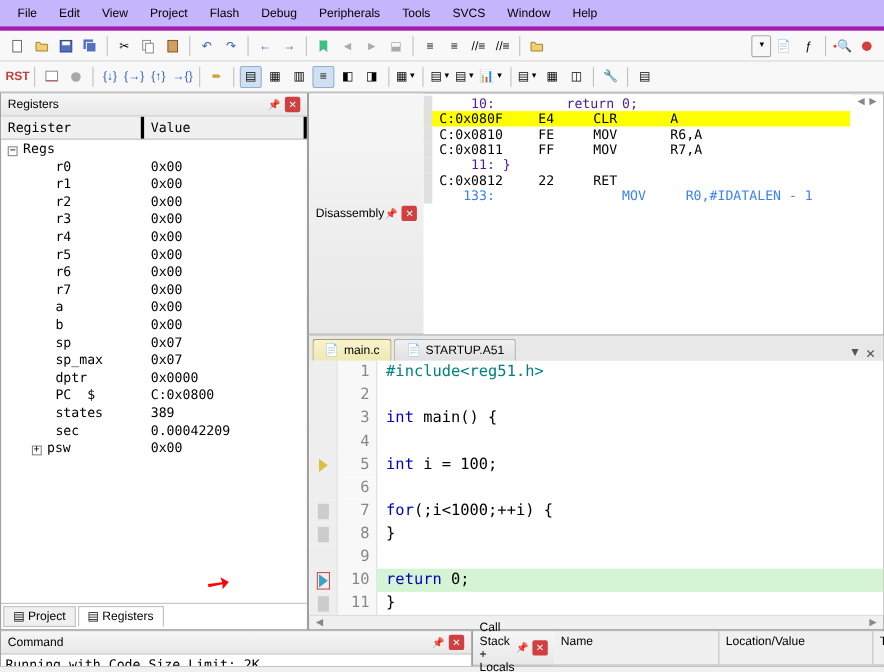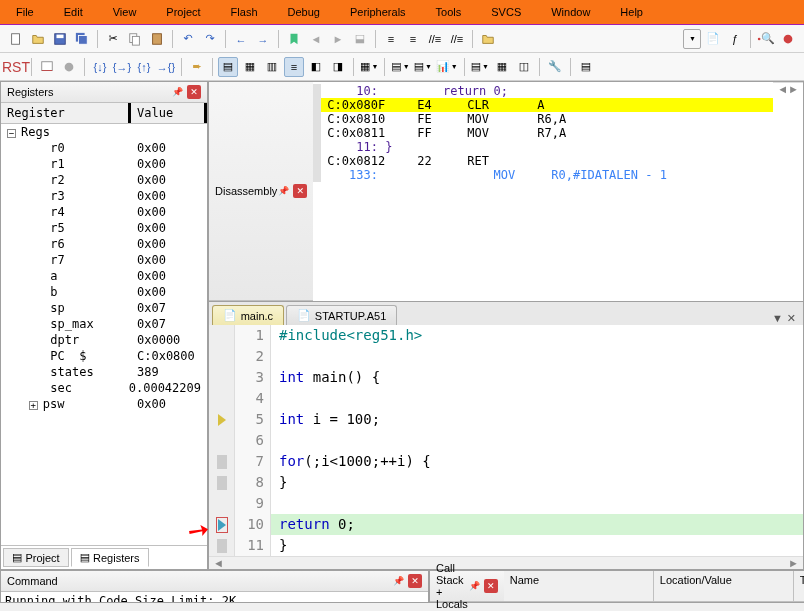--- a/index.html
+++ b/index.html
@@ -1,29 +1,29 @@
 <!DOCTYPE html>
 <html><head>
 <meta charset="utf-8">
 <style>
 *{margin:0;padding:0;box-sizing:border-box}
 body{font-family:"Segoe UI",Tahoma,sans-serif;font-size:11px;background:#f0f0f0;width:804px;height:611px;overflow:hidden;position:relative}
-.menubar{background:#f97316;padding:4px 8px;display:flex;gap:14px;border-bottom:1px solid #a21caf}
+.menubar{background:#c4b5fd;padding:4px 8px;display:flex;gap:4px;border-bottom:4px solid #a21caf}
 .menubar span{padding:2px 8px;cursor:pointer}
 .toolbar{background:#f8f8f8;padding:3px 6px;display:flex;align-items:center;gap:2px;border-bottom:1px solid #d0d0d0;flex-wrap:nowrap;height:28px}
 .tb-btn{width:20px;height:20px;display:inline-flex;align-items:center;justify-content:center;cursor:pointer;border:1px solid transparent;border-radius:2px}
 .tb-sep{width:1px;height:18px;background:#c0c0c0;margin:0 3px}
 .layout{display:flex;height:489px}
 .panel{background:#fff;border:1px solid #a0a0a0;position:relative}
 .panel-header{background:linear-gradient(#f6f6f6,#e8e8e8);padding:3px 6px;display:flex;justify-content:space-between;align-items:center;border-bottom:1px solid #c0c0c0;font-size:11px}
 .panel-ctrls{display:flex;gap:2px}
 .panel-ctrl{width:14px;height:14px;display:inline-flex;align-items:center;justify-content:center;cursor:pointer;font-size:9px}
 .panel-ctrl.pin{color:#555}
 .panel-ctrl.close{background:#d04040;color:#fff;border-radius:2px}
-.left-col{width:208px;display:flex;flex-direction:column}
+.left-col{width:280px;display:flex;flex-direction:column}
 .reg-panel{flex:1;display:flex;flex-direction:column}
 .reg-table{flex:1;overflow:auto;font-family:"Fixedsys",Consolas,monospace;font-size:12px}
 .reg-head{display:flex;background:#f0f0f0;border-bottom:1px solid #c0c0c0}
 .reg-head div{padding:3px 6px;border-right:3px solid #000000}
 .reg-col-name{width:130px}
 .reg-col-val{flex:1}
 .reg-row{display:flex}
 .reg-row .n{width:130px;padding:1px 6px;white-space:pre}
 .reg-row .v{padding:1px 6px}
 .treebtn{display:inline-block;width:9px;height:9px;border:1px solid #888;text-align:center;line-height:7px;font-size:9px;margin-right:5px;cursor:pointer}
@@ -165,21 +165,21 @@
       <span style="color:#d04040">🔍</span>
     </span>
   <span class="tb-btn">
       <svg viewBox="0 0 16 16">
         <circle cx="8" cy="8" r="5" fill="#d04040"></circle>
       </svg>
     </span>
 </div>
 
 <div class="toolbar">
-  <span class="tb-btn" style="color:#c04040;font-weight:normal;font-size:14px">RST</span>
+  <span class="tb-btn" style="color:#c04040;font-weight:bold;font-size:11px">RST</span>
   <span class="tb-sep"></span>
   <span class="tb-btn">
       <svg viewBox="0 0 16 16">
         <rect x="2" y="2" width="12" height="10" fill="#fff" stroke="#888"></rect>
         <path d="M2 12h12" stroke="#c04040"></path>
       </svg>
     </span>
   <span class="tb-btn">
       <svg viewBox="0 0 16 16">
         <circle cx="8" cy="8" r="5" fill="#aaa"></circle>

